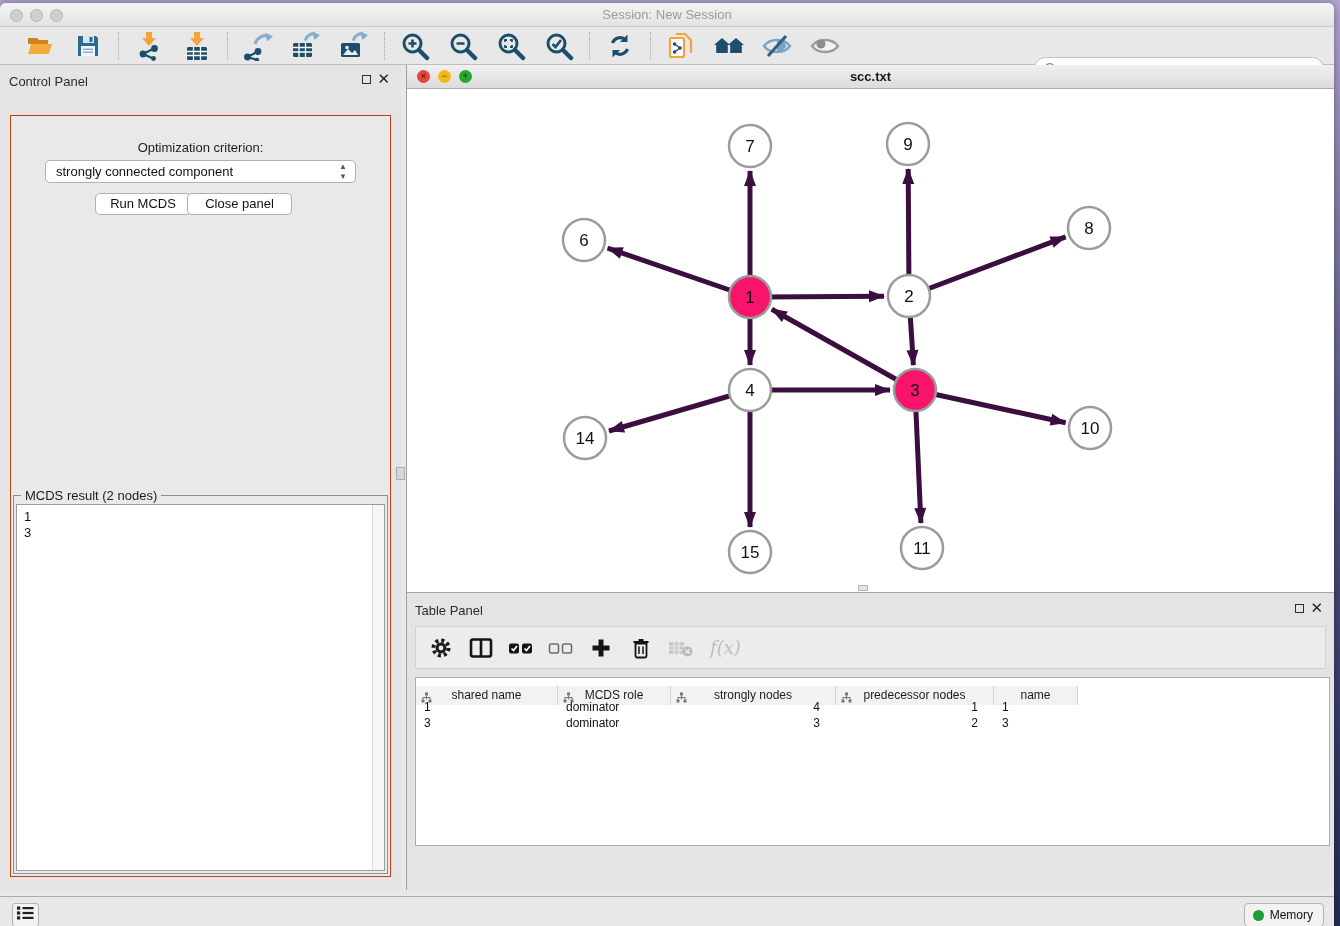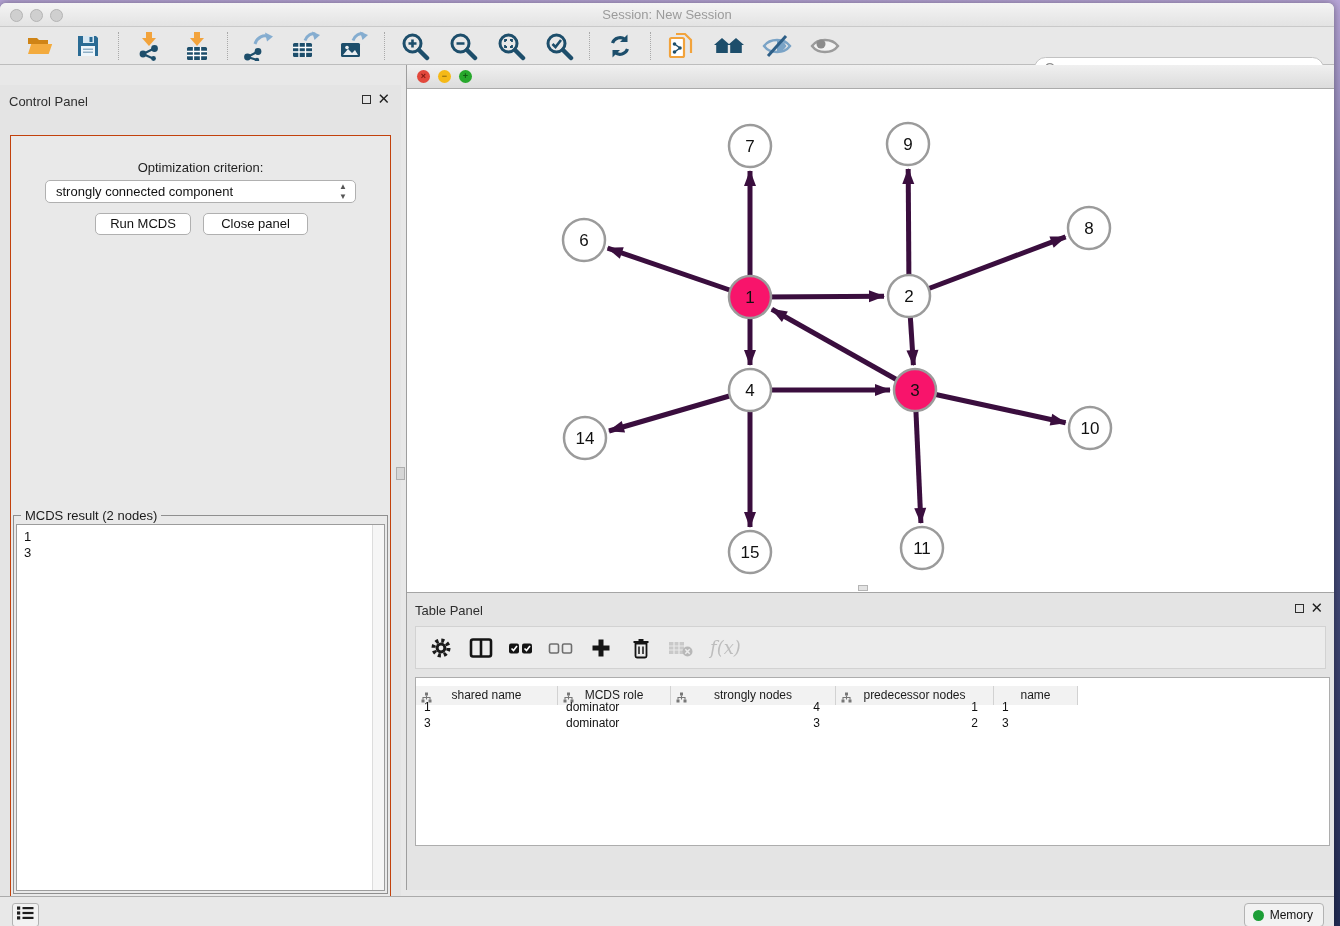--- a/index.html
+++ b/index.html
@@ -28,21 +28,21 @@
   .tb-btn { display:inline-flex; align-items:center; justify-content:center;
     width:34px; height:32px; cursor:default; }
   .searchbox { position:absolute; right:10px; top:30px; width:290px; height:23px;
     background:#fff; border:1px solid #c2c2c2; border-radius:12px; }
   .searchbox .s-ic { position:absolute; left:9px; top:4px; }
   .searchbox input { position:absolute; left:28px; top:2px; width:250px; height:17px;
     border:none; outline:none; font-size:12px; background:transparent; }
 
   
   .control-panel { position:absolute; left:0; top:62px; width:401px; height:825px;
-    background:#e4e4e4;margin-top:20px; }
+    background:#e4e4e4; }
   .cp-head { position:absolute; left:0; top:0; width:100%; height:30px; }
   .cp-title { position:absolute; left:9px; top:9px; font-size:13px; color:#2e2e2e; }
   .panel-float { position:absolute; width:9px; height:9px; border:1.5px solid #2e2e2e; top:10px; }
   .panel-close { position:absolute; top:5px; font-size:15px; font-weight:bold; color:#1d1d1d; }
   .cp-tabs { position:absolute; left:0; top:30px; width:100%; height:22px;
     display:flex; justify-content:center; }
   .cp-tab { font-size:13px; font-weight:600; color:#1c1c1c; background:#fff;
     border:1px solid #b2b2b2; padding:2px 13px 3px; margin-left:-1px; line-height:16px; }
   .cp-tab:first-child { border-radius:5px 0 0 5px; }
   .cp-tab:last-child { border-radius:0 5px 5px 0; }
@@ -304,21 +304,21 @@
         <span class="panel-float" style="right:30px"></span>
         <span class="panel-close" style="right:11px">✕</span>
       </div>
       <div class="cp-body">
         <div class="opt-label">Optimization criterion:</div>
         <div class="criterion">
           <span>strongly connected component</span>
           <span class="stepper">▲<br>▼</span>
         </div>
         <div class="cp-btn" style="left:84px;width:96px">Run MCDS</div>
-        <div class="cp-btn" style="left:192px;width:105px">Close panel</div>
+        <div class="cp-btn" style="left:176px;width:105px">Close panel</div>
         <div class="result-group">
           <span class="result-title">MCDS result (2 nodes)</span>
           <div class="result-area">
             <div class="pad"></div>
             <div id="result-lines">
                 <div class="result-line">1</div>
                 <div class="result-line">3</div>
               </div>
             <div class="result-scroll"></div>
           </div>
@@ -328,20 +328,21 @@
 
     <div class="v-split">
       <div class="grip"></div>
     </div>
 
     <div class="net-window">
       <div class="net-titlebar">
         <span class="mac-dot" style="left:10px;background:#e2483c;color:#7c1710">×</span>
         <span class="mac-dot" style="left:31px;background:#f5b917;color:#8a6a0d">−</span>
         <span class="mac-dot" style="left:52px;background:#27a82c;color:#125c14">+</span>
+        <div class="net-title">scc.txt</div>
       </div>
       <div class="net-canvas" id="graph-canvas"><svg width="927" height="503">
             <defs>
               <marker id="arr" markerUnits="userSpaceOnUse" markerWidth="18" markerHeight="14" refX="16" refY="7" orient="auto">
                 <path d="M1,1 L17,7 L1,13 Z" fill="#3a0e3e"></path>
               </marker>
             </defs>
             <line x1="343" y1="208" x2="343.0" y2="82.0" stroke="#3a0e3e" stroke-width="5" marker-end="url(#arr)"></line>
             <line x1="343" y1="208" x2="200.6" y2="159.1" stroke="#3a0e3e" stroke-width="5" marker-end="url(#arr)"></line>
             <line x1="343" y1="208" x2="477.0" y2="207.2" stroke="#3a0e3e" stroke-width="5" marker-end="url(#arr)"></line>

